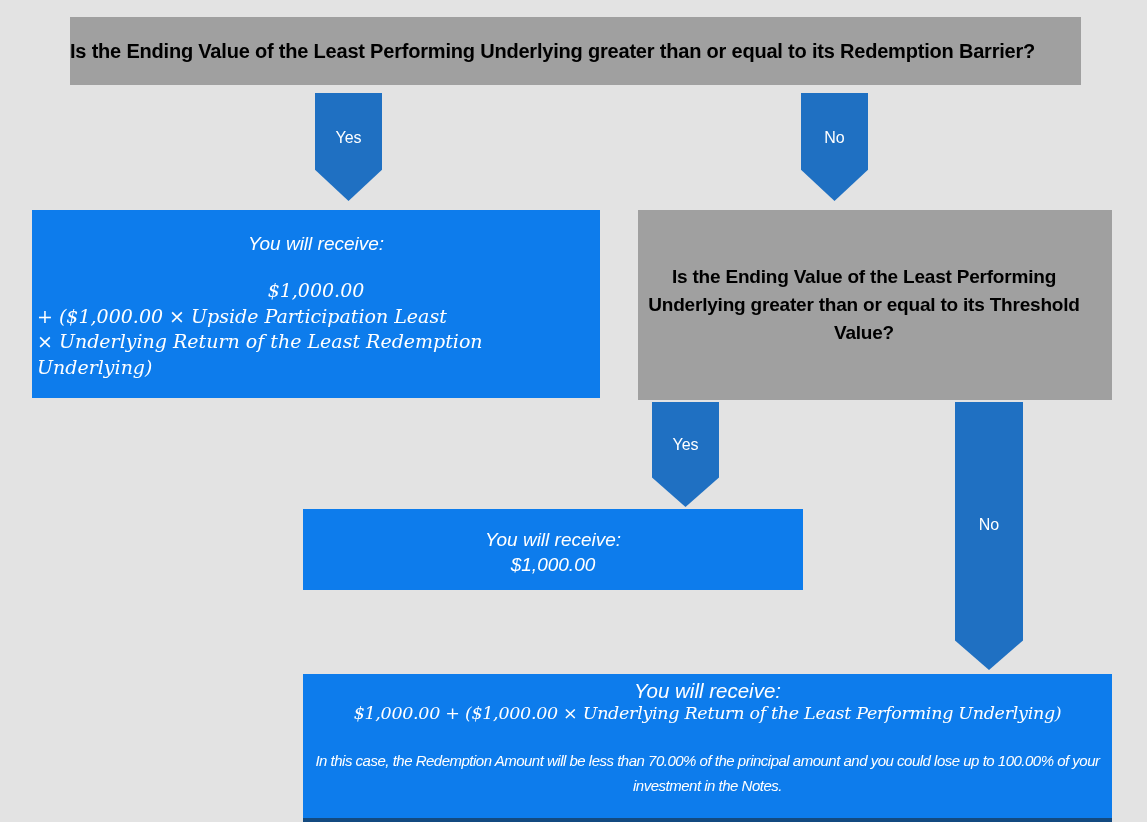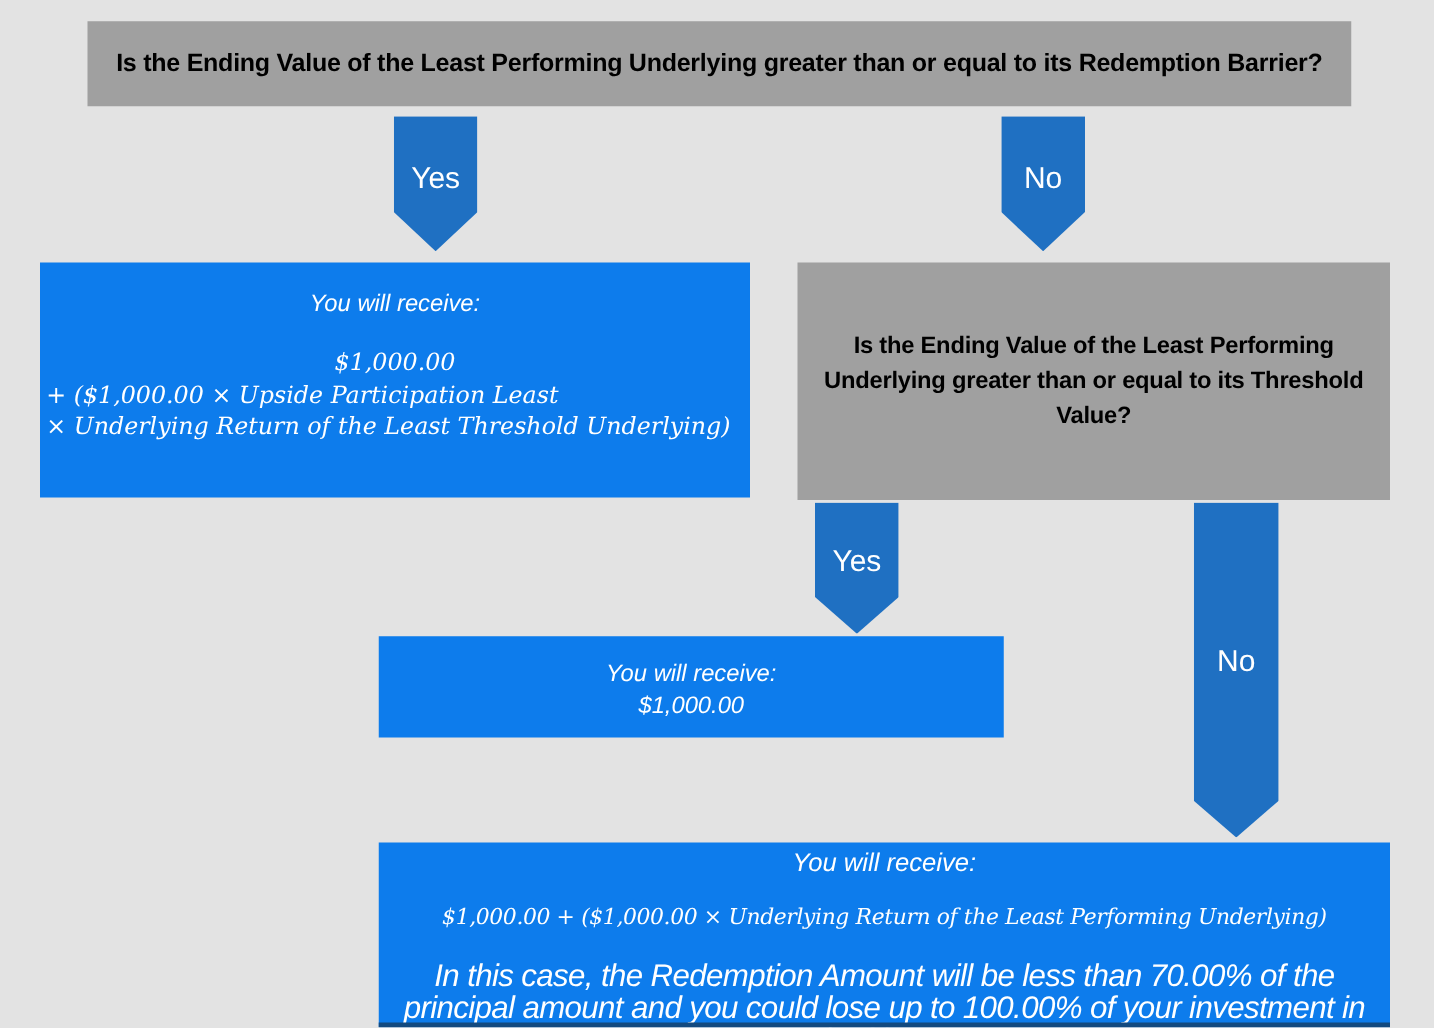--- a/index.html
+++ b/index.html
@@ -13,21 +13,21 @@
   }
   .box { position: absolute; box-sizing: border-box; }
 
   
   .question {
     background: var(--question-gray, #a0a0a0);
     color: var(--text-black, #000);
     font-weight: bold;
     display: flex;
     align-items: center;
-    justify-content: center;
+    justify-content: flex-start;
     text-align: center;
   }
   #top-question { left: 70px; top: 17px; width: 1011px; height: 68px;
     font-size: 20px; line-height: 27px; letter-spacing: -0.2px; }
   #top-question .inner { max-width: 978px; }
   #right-question { left: 638px; top: 210px; width: 474px; height: 190px;
     font-size: 19px; line-height: 28px; letter-spacing: -0.2px; }
   #right-question .inner { max-width: 452px; }
 
   
@@ -41,33 +41,33 @@
   #left-result { left: 32px; top: 210px; width: 568px; height: 188px; }
   #left-result .title { margin-top: 23px; text-align: center; font-size: 19px; }
   #left-result .formula { margin-top: 23px; font-size: 19px; line-height: 25.5px; padding-left: 5px; }
   #left-result .formula .amount { text-align: center; padding-right: 5px; }
 
   #mid-result { left: 303px; top: 509px; width: 500px; height: 81px;
     text-align: center; font-size: 19px; line-height: 25px; padding-top: 18px; }
 
   #bottom-result { left: 303px; top: 674px; width: 809px; height: 148px; text-align: center; }
   #bottom-result .title { margin-top: 5px; font-size: 20.5px; }
-  #bottom-result .formula { margin-top: 21px; font-size: 17.5px; letter-spacing: -0.3px; }
-  #bottom-result .note { margin: 25px auto 12px; font-size: 25px; line-height: 25px;
+  #bottom-result .formula { font-size: 17.5px; letter-spacing: -0.3px; }
+  #bottom-result .note { margin: 25px auto 12px; font-size: 15px; line-height: 25px;
     letter-spacing: -0.5px; max-width: 800px; }
   #bottom-result .strip { position: absolute; left: 0; right: 0; bottom: 0; height: 4px;
     background: var(--bottom-strip-navy, #134a80); }
 
   
   .arrow {
     position: absolute;
     background: var(--arrow-blue, #1f70c2);
     color: var(--text-white, #fff);
   }
-  .arrow .lbl { position: absolute; left: 0; width: 100%; text-align: center; font-size: 24px; }
+  .arrow .lbl { position: absolute; left: 0; width: 100%; text-align: center; font-size: 16px; }
   #arrow-yes-1 { left: 315px; top: 93px; width: 67px; height: 108px;
     clip-path: polygon(0 0, 100% 0, 100% 71%, 50% 100%, 0 71%); }
   #arrow-yes-1 .lbl { top: 36px; }
   #arrow-no-1 { left: 801px; top: 93px; width: 67px; height: 108px;
     clip-path: polygon(0 0, 100% 0, 100% 71%, 50% 100%, 0 71%); }
   #arrow-no-1 .lbl { top: 36px; }
   #arrow-yes-2 { left: 652px; top: 402px; width: 67px; height: 105px;
     clip-path: polygon(0 0, 100% 0, 100% 72%, 50% 100%, 0 72%); }
   #arrow-yes-2 .lbl { top: 34px; }
   #arrow-no-2 { left: 955px; top: 402px; width: 68px; height: 268px;
@@ -88,21 +88,21 @@
   </div>
   <div class="arrow" id="arrow-no-1">
     <span class="lbl">No</span>
   </div>
 
   <div class="box result" id="left-result">
     <div class="title">You will receive:</div>
     <div class="formula serif">
       <div class="amount">$1,000.00</div>
       <div>+ ($1,000.00 × Upside Participation Least</div>
-      <div>× Underlying Return of the Least Threshold Underlying)</div>
+      <div>× Underlying Return of the Least Redemption Underlying)</div>
     </div>
   </div>
 
   <div class="box question" id="right-question">
     <div class="inner">Is the Ending Value of the Least Performing Underlying greater than or equal to its Threshold Value?</div>
   </div>
 
   <div class="arrow" id="arrow-yes-2">
     <span class="lbl">Yes</span>
   </div>

